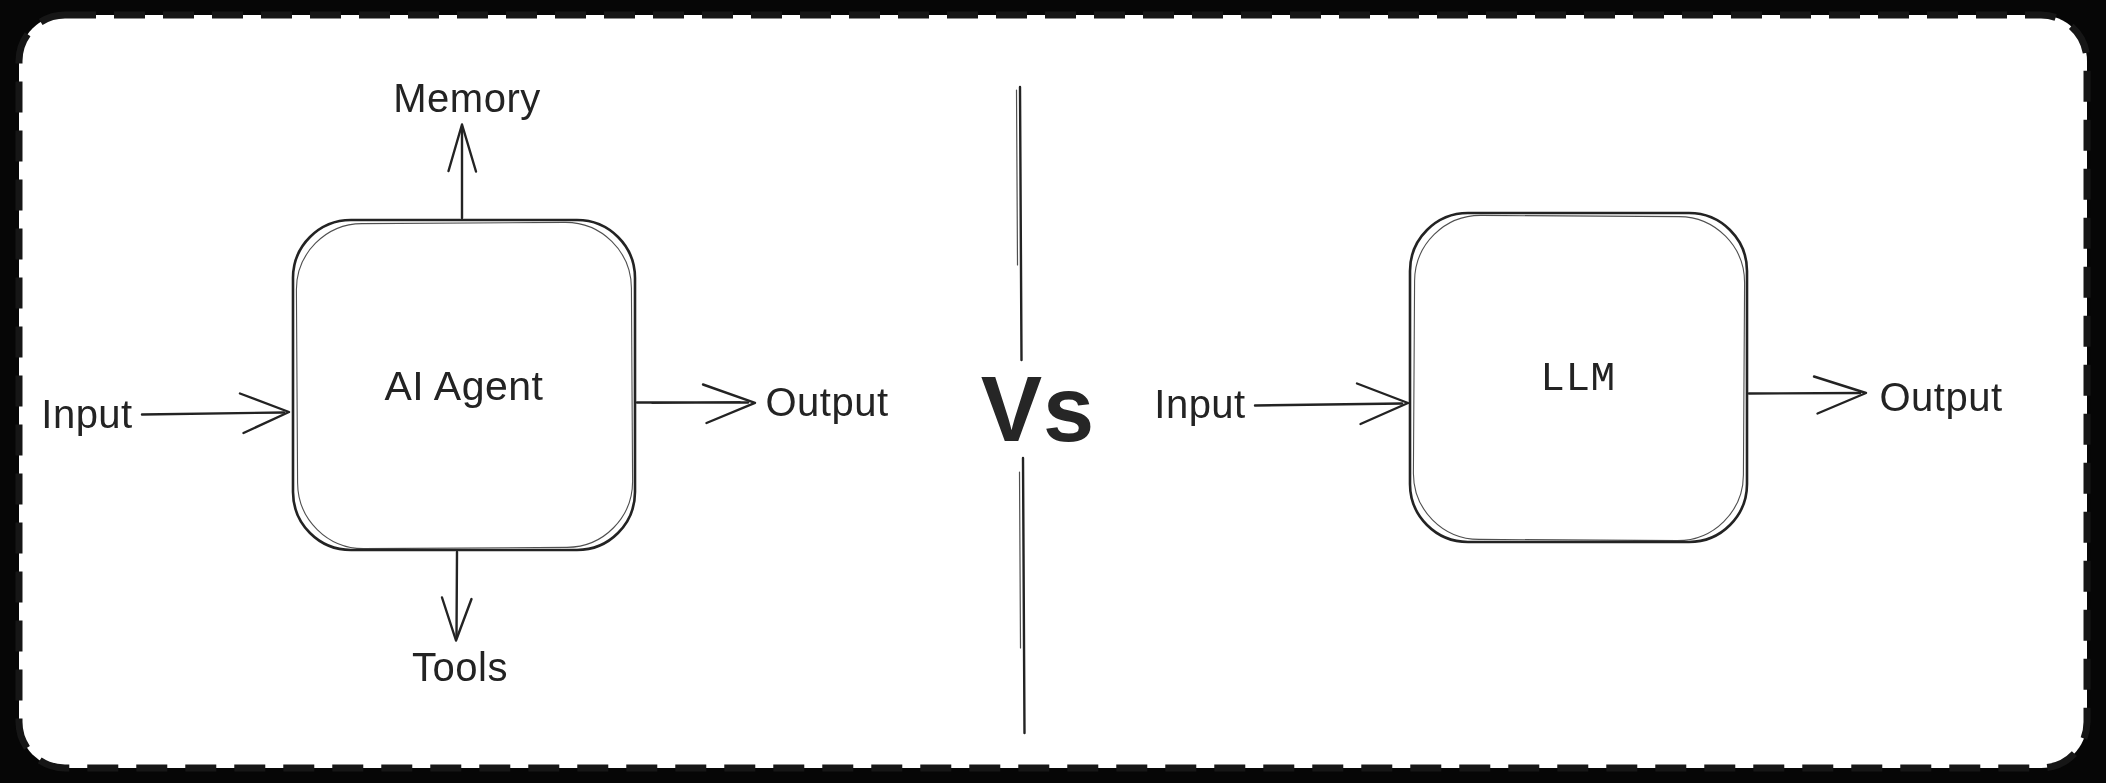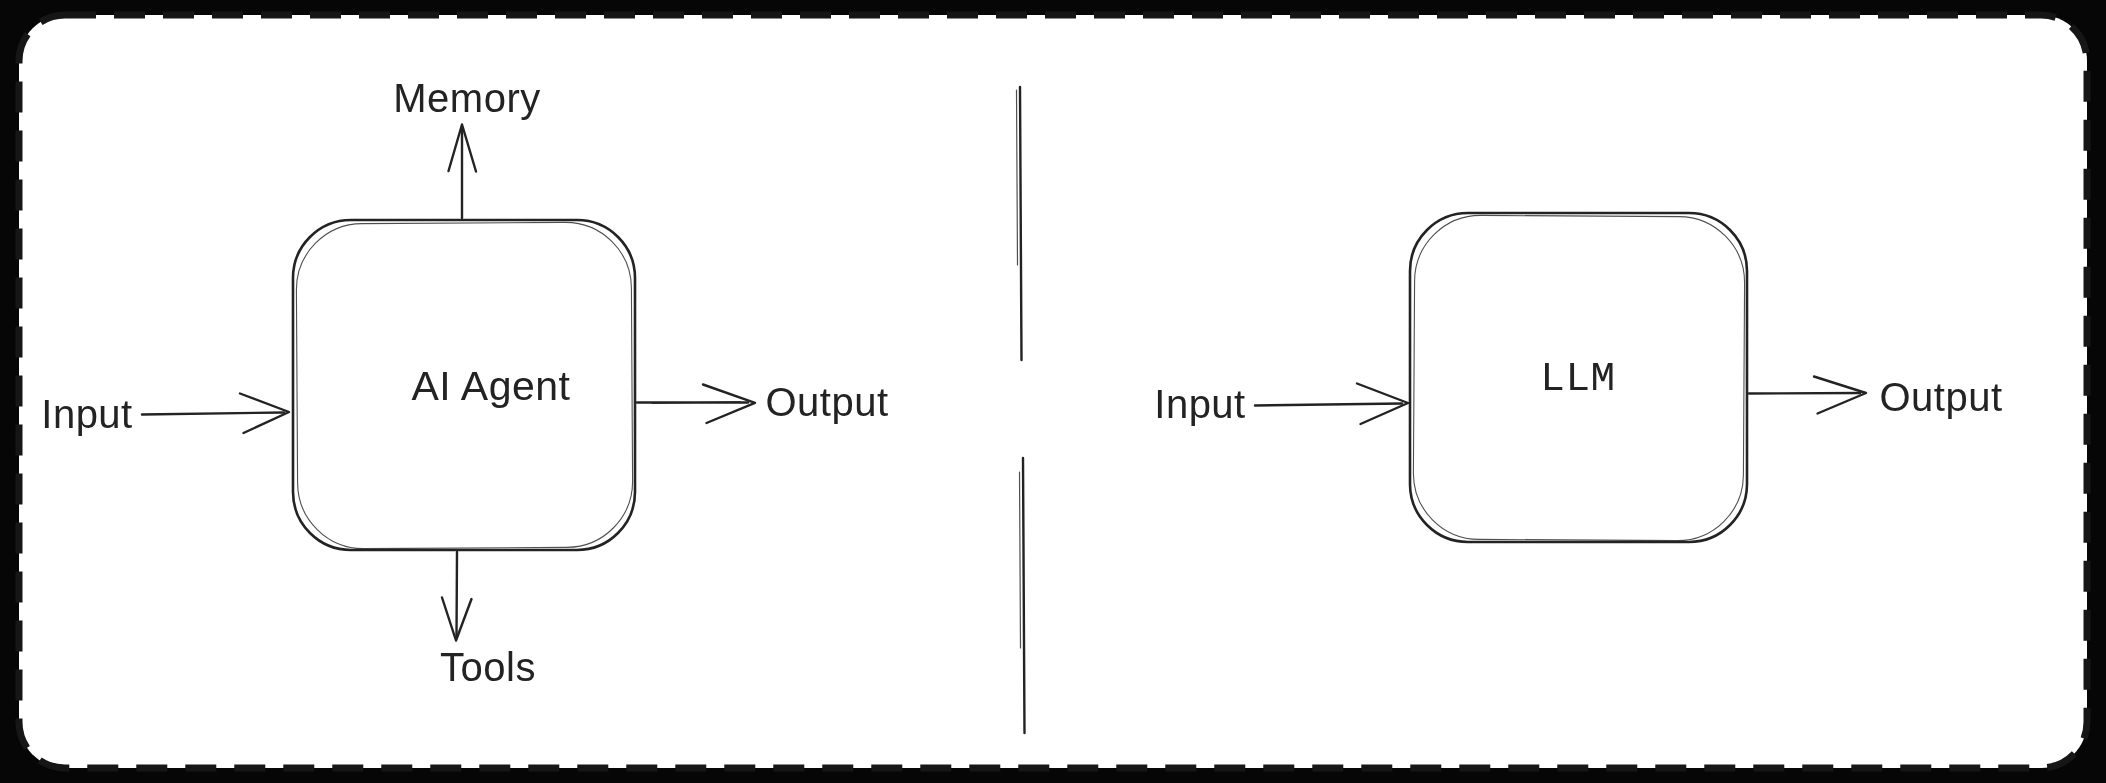--- a/index.html
+++ b/index.html
@@ -101,28 +101,29 @@
       <g stroke-width="2.4">
         <path d="M1749 393.5 L1860 393"></path>
         <path d="M1814 376.5 L1866 393 L1817.5 413.5"></path>
       </g>
 
     </g>
   </svg>
 
   <span class="lbl" style="left:467px; top:98px;">Memory</span>
 
-  <span class="lbl lbl-box" style="left:464px; top:386px;margin-left:27px;">AI Agent</span>
+  <span class="lbl lbl-box" style="left:464px; top:386px;">AI Agent</span>
 
-  <span class="lbl" style="left:460px; top:667px;margin-left:28px;">Tools</span>
+  <span class="lbl" style="left:460px; top:667px;">Tools</span>
 
   <span class="lbl" style="left:87px; top:414px;">Input</span>
 
   <span class="lbl" style="left:827px; top:402px;">Output</span>
 
+  <span class="lbl lbl-vs" style="left:1038px; top:409px;">Vs</span>
 
   <span class="lbl lbl-box" style="left:1578px; top:379px;font-family:Liberation Mono, monospace;">LLM</span>
 
   <span class="lbl" style="left:1200px; top:404px;">Input</span>
 
   <span class="lbl" style="left:1941px; top:397px;">Output</span>
 
 </div>
 
 </body></html>

